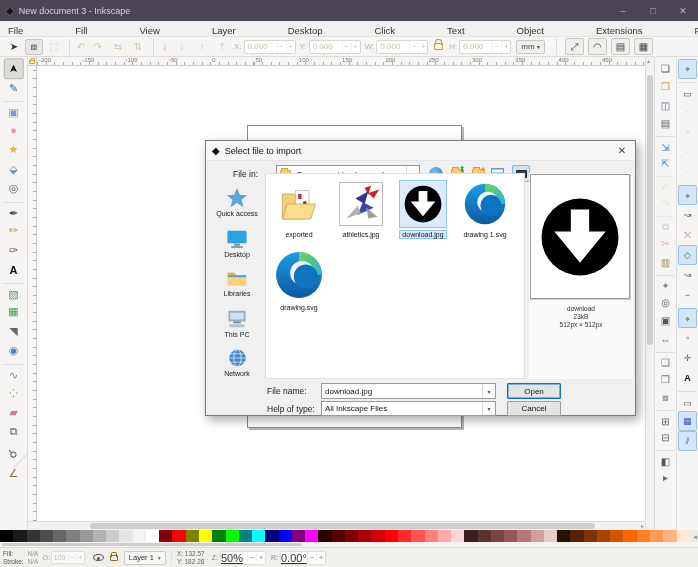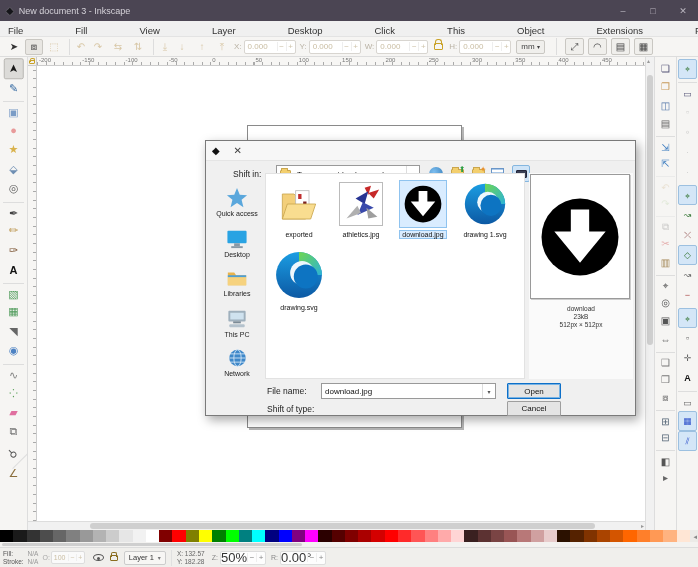--- a/index.html
+++ b/index.html
@@ -87,21 +87,21 @@
   .eyeicon:before { content:""; position:absolute; left:3.5px; top:1.5px; width:3px; height:3px; background:#555; border-radius:50%; }
   .slock { width:8px; height:6px; border:1.5px solid #8a6d1f; border-radius:1px; position:relative; margin:0 6px 0 2px; }
   .slock:before { content:""; position:absolute; left:0; top:-4px; width:4px; height:4px; border:1.5px solid #8a6d1f; border-bottom:none; border-radius:2px 2px 0 0; }
   #layerbox { display:flex; align-items:center; height:14px; border:1px solid #ccc; background:#f7f6f4; border-radius:2px; padding:0 4px; font-size:7.5px; color:#333; margin-right:5px; }
   #layerbox .dd { margin-left:4px; font-size:6px; color:#777; }
   #status-msg { flex:1; font-size:7.5px; color:#444; white-space:nowrap; overflow:hidden; text-overflow:ellipsis; }
   #xyblock { line-height:8px; font-size:6.5px; text-align:left; padding:0 5px; color:#666; border-left:1px solid #e0e0e0; }
   .sspin { display:flex; align-items:center; margin-right:3px; }
   .sspin .zlab { color:#888; margin:0 2px; }
   .sspin .zbox { display:flex; align-items:center; height:14px; background:#fdfdfd; border:1px solid #ddd; border-radius:2px; }
-  .sspin .zval { width:26px; text-align:center; font-size:13px; color:#333; }
+  .sspin .zval { width:26px; text-align:left; font-size:11px; color:#333;text-decoration:underline; }
   .sspin .sb { width:9px; text-align:center; color:#888; font-size:8px; border-left:1px solid #eee; }
 
   
   #dialog { position:absolute; left:205px; top:140px; width:431px; height:276px; background:#f0f0f0; border:1px solid #7a7a7a; box-shadow:3px 4px 10px rgba(0,0,0,.35); z-index:10; }
   #dlg-title { height:20px; background:#f7f7f7; display:flex; align-items:center; border-bottom:1px solid #e5e5e5; }
   #dlg-title .dicon { margin:0 5px 0 6px; font-size:10px; color:#111; }
   #dlg-title .dtext { flex:1; font-size:9px; color:#111; }
   #dlg-title .dclose { width:26px; text-align:center; font-size:10px; color:#444; }
   .dlg-label { position:absolute; font-size:8.5px; color:#222; }
   .combo { position:absolute; display:flex; align-items:center; background:#fff; border:1px solid #999; font-size:8px; color:#111; }
@@ -220,21 +220,21 @@
     <span class="wbtn">✕</span>
   </div>
 
   <div id="menubar">
       <span class="mitem">File</span>
       <span class="mitem">Fill</span>
       <span class="mitem">View</span>
       <span class="mitem">Layer</span>
       <span class="mitem">Desktop</span>
       <span class="mitem">Click</span>
-      <span class="mitem">This</span>
+      <span class="mitem">Text</span>
       <span class="mitem">Object</span>
       <span class="mitem">Extensions</span>
       <span class="mitem">Fill</span>
     </div>
 
   <div id="toolbar">
     <span class="htoolbar">
         <span class="ticon" style="color: rgb(51, 51, 51);">➤</span>
         <span class="ticon pressed" style="color: rgb(51, 51, 51);">⧈</span>
         <span class="ticon dis">⬚</span>
@@ -497,24 +497,25 @@
           <span class="zval">0.00°</span>
           <span class="sb">−</span>
           <span class="sb">+</span>
         </span>
     </div>
   </div>
 
   <div id="dialog">
     <div id="dlg-title">
       <span class="dicon">◆</span>
+      <span class="dtext">Select file to import</span>
       <span class="dclose">✕</span>
     </div>
 
-    <span class="dlg-label" style="left:27px;top:28px">Shift in:</span>
+    <span class="dlg-label" style="left:27px;top:28px">File in:</span>
     <span class="combo" style="left:70px;top:24px;width:144px;height:18px">
       <span class="minifolder"></span>
       <span class="ctext">Transparent background</span>
       <span class="carr">▾</span>
     </span>
 
     <div id="dlg-toolbar">
       <span class="dtb">
           <span class="backcirc">←</span>
         </span>
@@ -638,17 +639,21 @@
       </div>
     </div>
 
     <span class="dlg-label" style="left:61px;top:245px">File name:</span>
     <span class="combo" style="left:115px;top:242px;width:175px;height:16px">
       <span class="ctext">download.jpg</span>
       <span class="carr">▾</span>
     </span>
     <span class="btn default" style="left:301px;top:242px;width:54px">Open</span>
 
-    <span class="dlg-label" style="left:61px;top:263px">Shift of type:</span>
+    <span class="dlg-label" style="left:61px;top:263px">Help of type:</span>
+    <span class="combo" style="left:115px;top:260px;width:175px;height:15px">
+      <span class="ctext">All Inkscape Files</span>
+      <span class="carr">▾</span>
+    </span>
     <span class="btn" style="left:301px;top:260px;width:54px;height:15px">Cancel</span>
   </div>
 
 </div>
 
 </body></html>

